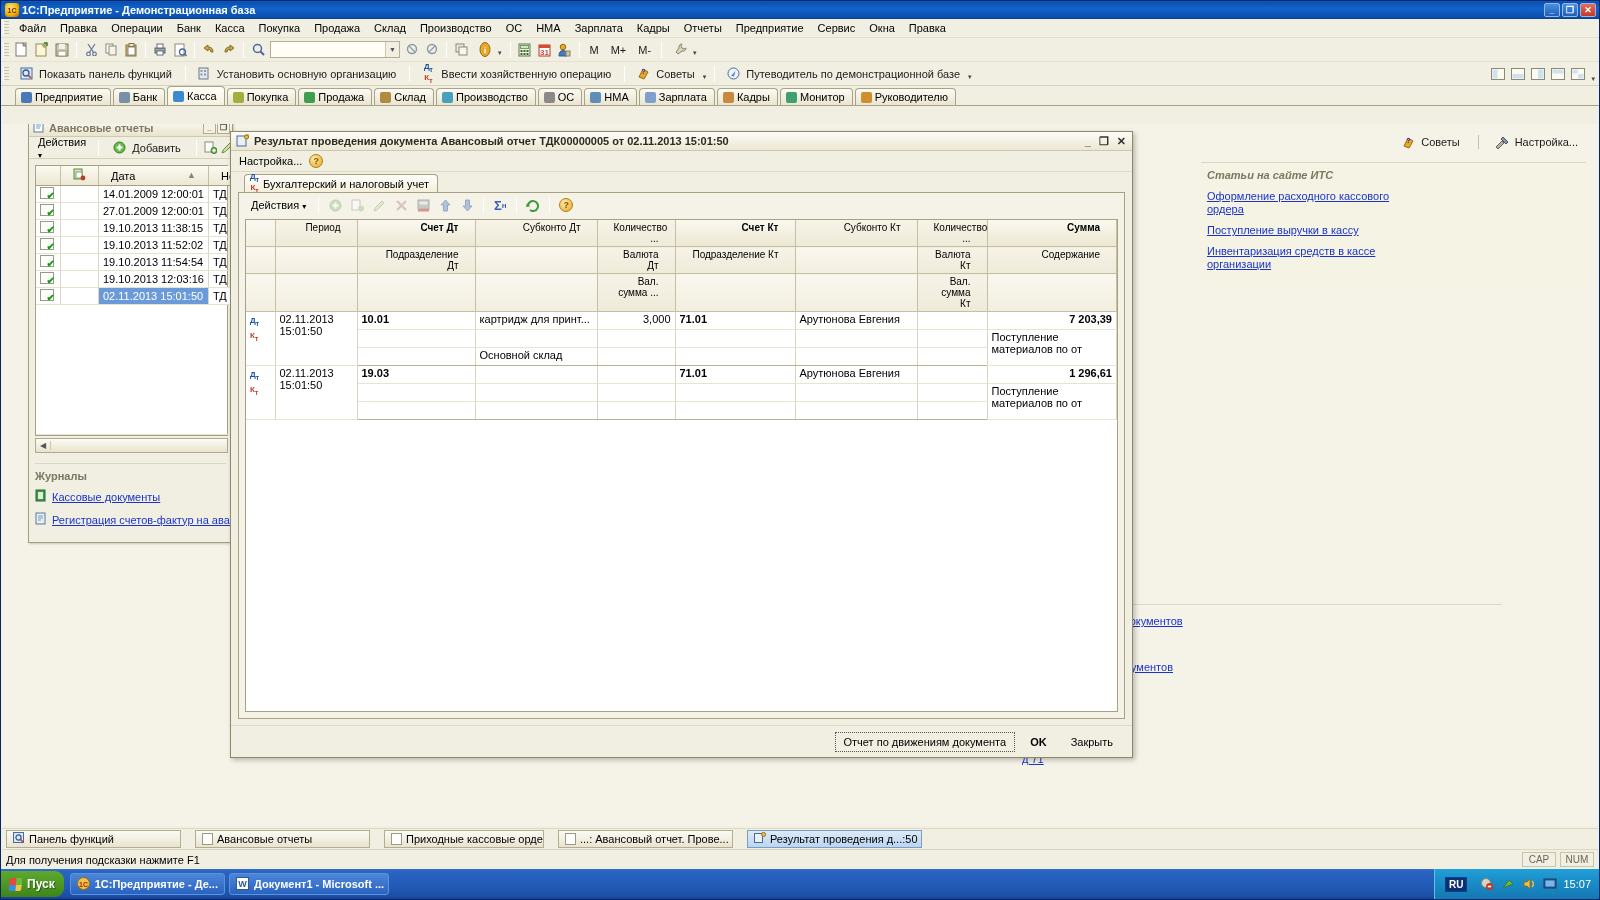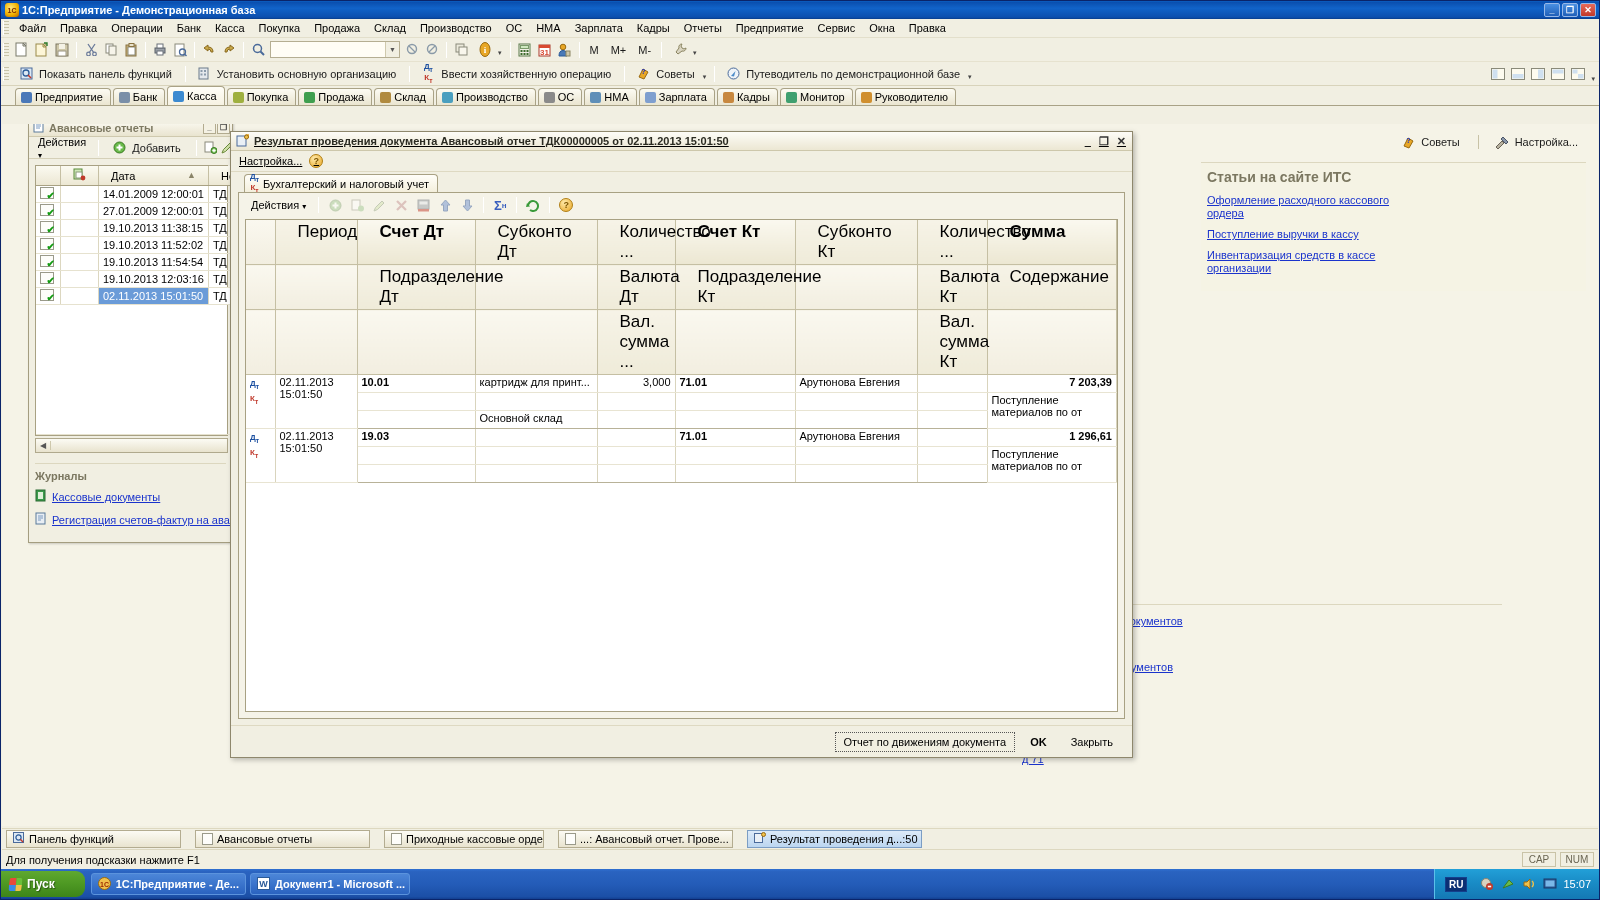--- a/index.html
+++ b/index.html
@@ -107,21 +107,21 @@
   .workspace { position: absolute; left: 1px; top: 123px; right: 1px; bottom: 73px;
                background: #f5f3e7; overflow: hidden; }
 
   
   .pf-right { position: absolute; right: 12px; top: 8px; width: 385px; }
   .pf-tools { display: flex; justify-content: flex-end; gap: 10px; align-items: center;
               font-size: 11px; color: #000; }
   .pf-tools .tbtn { border: none; }
   .pf-vsep { width: 1px; height: 14px; background: #c8c2a6; }
   .itsbox { margin-top: 10px; background: #f5f3e4; border-top: 1px solid #dcd7bf; padding: 6px 4px 8px 6px; }
-  .itsbox h3 { margin: 0 0 6px 0; font-size: 14px; color: #7b7760; font-weight: bold; }
+  .itsbox h3 { margin: 0 0 6px 0; font-size: 11px; color: #7b7760; font-weight: bold; font-style: italic; }
   .its-search { display: flex; gap: 6px; }
   .its-input { flex: 1; height: 18px; background: #fff; border: 1px solid #b3ac90; }
   .its-btn { height: 19px; min-width: 48px; padding: 0 8px; font-size: 11px;
              background: linear-gradient(to bottom, #fbfaf2, #e7e2cc);
              border: 1px solid #a6a086; border-radius: 2px; color: #000; }
   .its-links { margin-top: 9px; }
   .its-links a { display: block; color: #1a33cc; text-decoration: underline; font-size: 11px;
                  margin-bottom: 8px; line-height: 13px; width: 200px; }
 
   .pf-lowerlinks { position: absolute; left: 1020px; top: 480px; width: 480px; }
@@ -175,21 +175,21 @@
                    border-right:1px solid #cec8ac; }
 
   .journals { margin: 10px 6px 0 6px; border-top: 1px solid #dcd7bf; padding-top: 6px; }
   .journals h4 { margin: 0 0 7px 0; font-size: 11px; color: #7b7760; font-weight: bold; }
   .jlink { display: flex; align-items: center; gap: 5px; margin-bottom: 8px; }
   .jlink a { color: #1a33cc; text-decoration: underline; font-size: 11px; white-space: nowrap; }
 
   
   .dlg {
     position: absolute; background: #f1efe2;
-    border: 1px solid #8e876c; box-shadow: 2px 2px 5px rgba(0,0,0,.25); text-decoration: underline;
+    border: 1px solid #8e876c; box-shadow: 2px 2px 5px rgba(0,0,0,.25);
   }
   .dlg-title {
     height: 19px; display: flex; align-items: center; gap: 5px; padding: 0 2px 0 5px;
     background: linear-gradient(to bottom, #fdfcf7, #ece7d3);
     border-bottom: 1px solid #cdc7ab;
     font-size: 11px; font-weight: bold; color: #2b2b22;
   }
   .dlg-title .sysbtns { margin-left: auto; display: flex; gap: 8px; padding-right: 4px;
                         font-size: 11px; color: #333; }
   .dlg-setup { height: 21px; display: flex; align-items: center; gap: 7px;
@@ -209,22 +209,22 @@
              left: 0; right: 0; top: 18px; bottom: 0; }
   .dlg-toolbar { height: 24px; display: flex; align-items: center; gap: 2px; padding: 0 6px; }
   .sigma { font-size: 13px; color: #3a5fbf; font-weight: bold; }
 
   .report-area { position: absolute; left: 6px; right: 6px; top: 26px; bottom: 6px;
                  background: #fff; border: 1px solid #a8a183; overflow: hidden; }
   table.rep { border-collapse: collapse; width: 100%; font-size: 11px; table-layout: fixed; }
   table.rep th {
     background: linear-gradient(to bottom, #faf8ef, #ece7d2);
     border-right: 1px solid #c5bfa3; border-bottom: 1px solid #c5bfa3;
-    font-weight: bold; text-align: left; padding: 2px 22px; vertical-align: top;
-    color: #000; font-size: 17px;
+    font-weight: bold; text-align: right; padding: 2px 16px; vertical-align: top;
+    color: #000; font-size: 10px;
   }
   table.rep th.sub { font-weight: normal; background: linear-gradient(to bottom,#f6f3e7,#efebd9); }
   table.rep th.blank { background: linear-gradient(to bottom,#faf8ef,#f2eee0); }
   table.rep td { border-right: 1px solid #d9d4bd; border-bottom: 1px solid #e8e4d2;
                  padding: 1px 4px; vertical-align: top; font-size: 11px; height: 18px;
                  overflow: hidden; white-space: nowrap; }
   table.rep td.b { font-weight: bold; }
   table.rep td.num { text-align: right; }
   table.rep tr.rowend td { border-bottom: 1px solid #b8b298; }
   .dtkt { color: #1b4fa0; font-size: 8px; line-height: 8px; font-weight: bold; text-align:center;}
@@ -255,21 +255,21 @@
                display: flex; align-items: center; padding: 0 4px; font-size: 11px; }
   .status-cells { margin-left: auto; display: flex; gap: 4px; }
   .scell { min-width: 34px; height: 15px; border: 1px solid #c9c3a7; text-align: center;
            font-size: 10px; color: #6a6552; line-height: 13px; padding: 0 3px; }
 
   
   .taskbar { position: absolute; left: 0; right: 0; bottom: 0; height: 30px;
              background: linear-gradient(to bottom, #2f6fd0 0%, #2a63c0 9%, #245cb8 50%, #1b4fa6 92%, #123f90 100%);
              display: flex; align-items: center; }
   .start {
-    height: 26px; margin: 0 6px 0 0; padding: 0 30px 0 8px;
+    height: 26px; margin: 0 6px 0 0; padding: 0 9px 0 8px;
     background: linear-gradient(to bottom, #5fa82f 0%, #4f9a24 45%, #3d8519 100%);
     border-radius: 0 9px 9px 0;
     color: #fff; font-weight: bold; font-size: 12px;
     display: flex; align-items: center; gap: 5px;
     text-shadow: 1px 1px 1px rgba(0,0,0,.4);
   }
   .flagicon { width: 13px; height: 13px; display:grid; grid-template-columns: 1fr 1fr; grid-template-rows: 1fr 1fr;
               border-radius: 2px; overflow: hidden; transform: skewX(-6deg); }
   .flagicon i { display:block; }
   .tbar-item { height: 22px; min-width: 150px; max-width: 160px; margin-right: 4px; padding: 0 6px;

